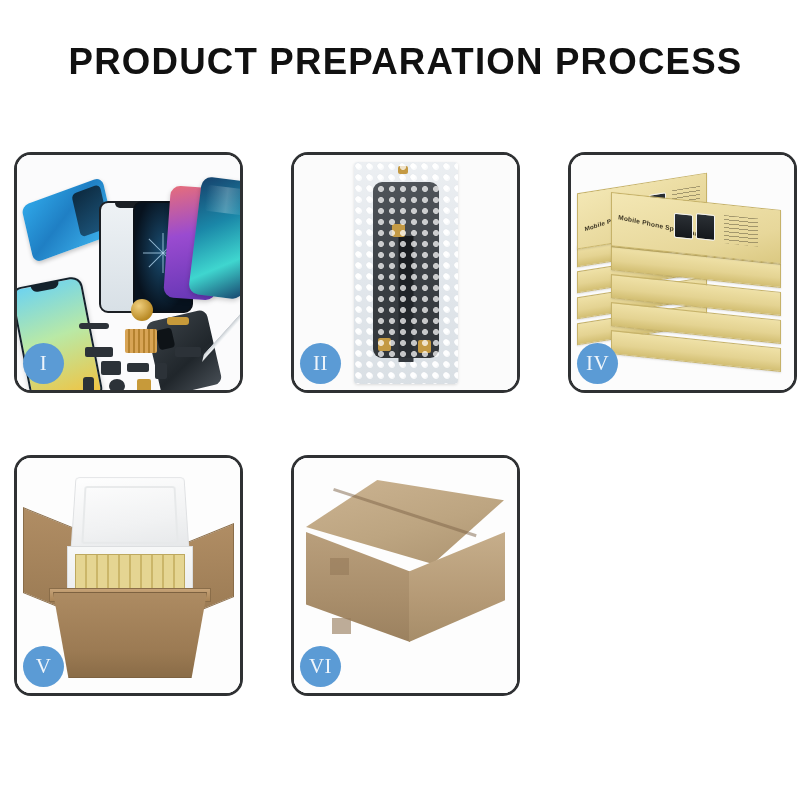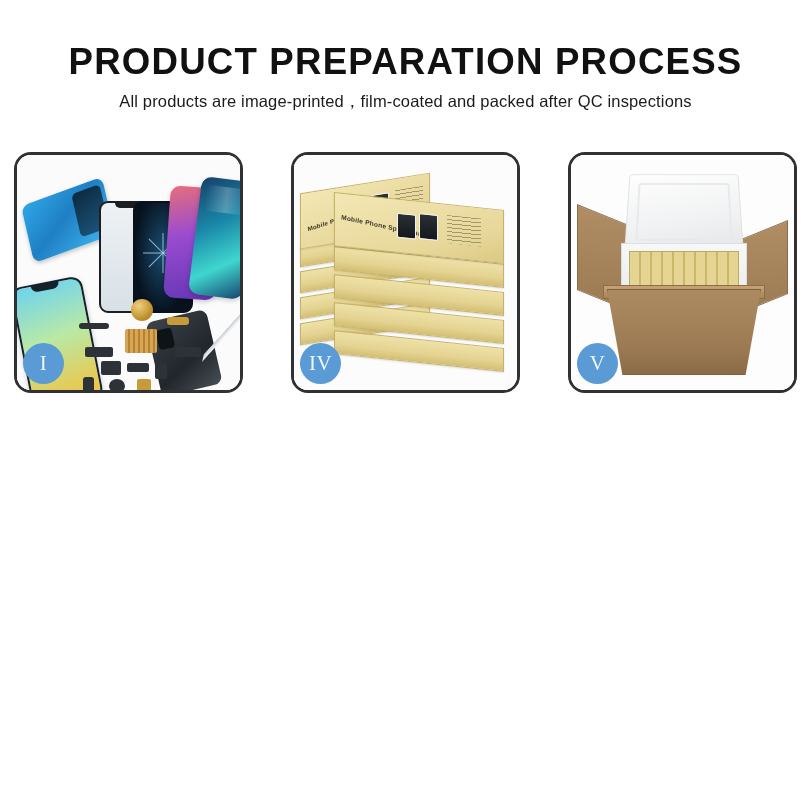--- a/index.html
+++ b/index.html
@@ -368,21 +368,20 @@
   .tape-b {
     position:absolute; left:38px; top:160px; width:19px; height:16px;
     background: rgba(150,122,90,.62);
   }
 </style>
 </head>
 <body>
 
 <div class="header">
   <h1 class="page-title">PRODUCT PREPARATION PROCESS</h1>
-  <p class="page-subtitle">All products are image-printed，film-coated and packed after QC inspections</p>
 </div>
 
 <div class="grid">
 
   <div class="panel">
     <div class="panel-inner">
       <div class="p1-bg"></div>
       <div class="scr-blue"></div>
       <div class="scr-black"></div>
       <div class="scr-dark">
@@ -413,20 +412,35 @@
         <span class="pc" style="left:76px;top:60px;width:12px;height:16px"></span>
         <span class="pc" style="left:4px;top:74px;width:11px;height:16px;border-radius:3px"></span>
         <span class="pc" style="left:30px;top:76px;width:16px;height:14px;border-radius:50%"></span>
         <span class="pc gold" style="left:58px;top:76px;width:14px;height:14px;border-radius:2px"></span>
       </div>
       <div class="tweezer"></div>
     </div>
     <div class="badge">I</div>
   </div>
 
+  <div class="panel">
+    <div class="panel-inner">
+      <div class="p2-bg"></div>
+      <div class="bubble-bag">
+        <div class="bag-screen"></div>
+        <div class="bag-flex"></div>
+        <div class="bag-conn" style="left:38px;top:62px"></div>
+        <div class="bag-conn" style="left:24px;top:176px"></div>
+        <div class="bag-conn" style="left:64px;top:178px"></div>
+        <div class="bag-conn" style="left:44px;top:4px;width:10px;height:8px"></div>
+        <div class="bag-overlay"></div>
+      </div>
+    </div>
+    <div class="badge">II</div>
+  </div>
 
 
   <div class="panel">
     <div class="panel-inner">
       <div class="p4-bg"></div>
       <div class="stack">
 
         <div class="kbox" style="left:0;top:146px;width:128px;height:20px;transform:skewY(-9deg)"></div>
         <div class="kbox" style="left:0;top:120px;width:128px;height:20px;transform:skewY(-9deg)"></div>
         <div class="kbox" style="left:0;top:94px;width:128px;height:20px;transform:skewY(-9deg)"></div>
@@ -465,14 +479,26 @@
       <div class="flap-right"></div>
       <div class="foam-lid"></div>
       <div class="foam-tray"></div>
       <div class="kraft-fill"></div>
       <div class="carton-rim"></div>
       <div class="carton-body"></div>
     </div>
     <div class="badge">V</div>
   </div>
 
+  <div class="panel">
+    <div class="panel-inner">
+      <div class="p6-bg"></div>
+      <div class="ctn-top"></div>
+      <div class="ctn-front"></div>
+      <div class="ctn-side"></div>
+      <div class="ctn-seam"></div>
+      <div class="tape-a"></div>
+      <div class="tape-b"></div>
+    </div>
+    <div class="badge">VI</div>
+  </div>
 
 </div>
 
 </body></html>

